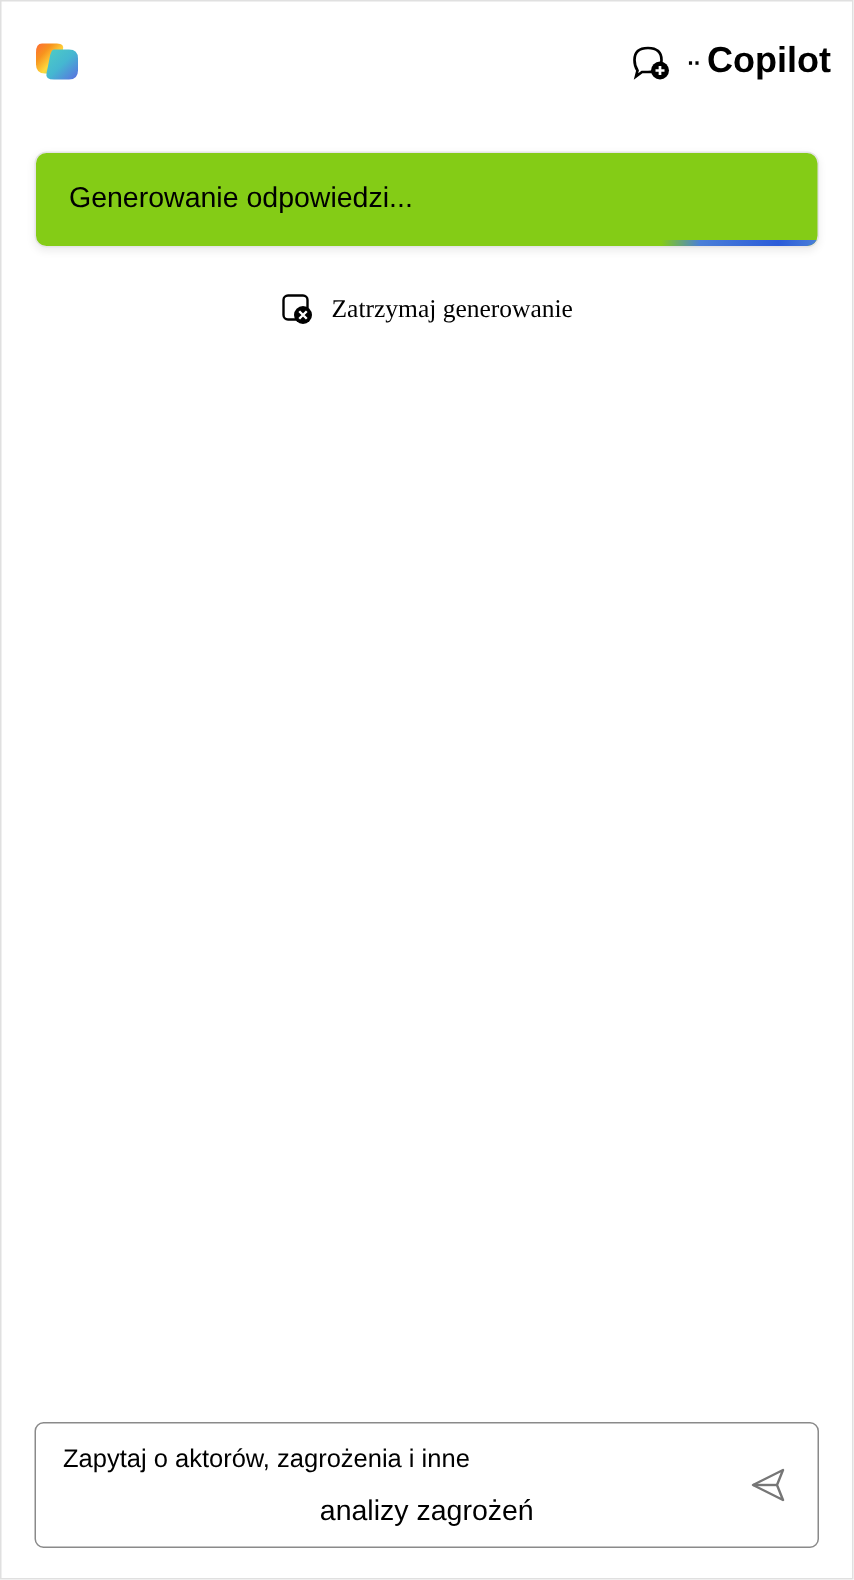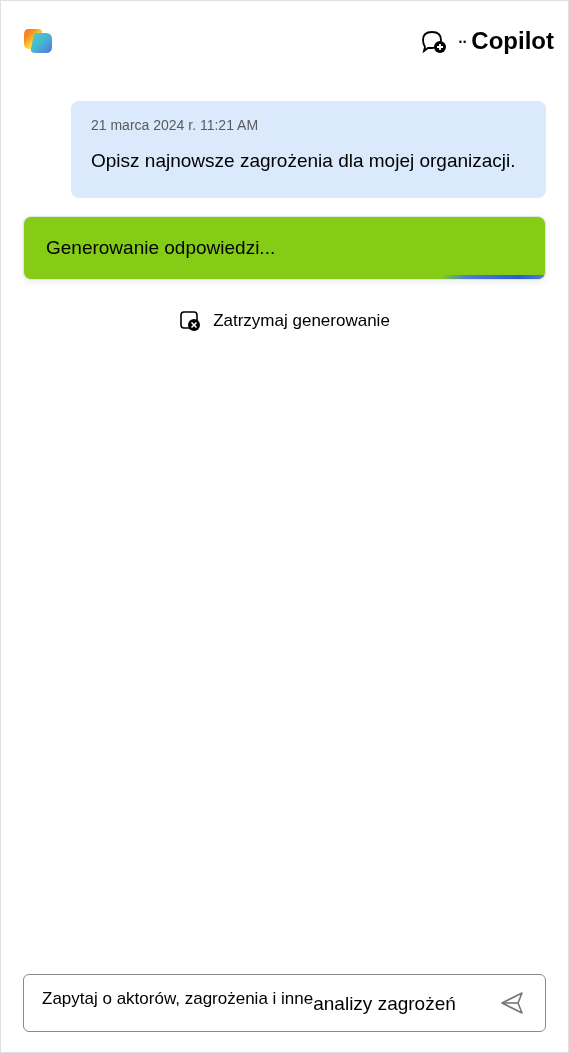--- a/index.html
+++ b/index.html
@@ -105,41 +105,42 @@
       height: 4px;
       background: linear-gradient(90deg, transparent 0%, transparent 80%, #4a7fd8 85%, #2b5cd9 95%, #4a7fd8 100%);
     }
     .stop-section {
       display: flex;
       align-items: center;
       justify-content: center;
       gap: 12px;
       padding: 30px 0;
       cursor: pointer;
+      font-family: Liberation Serif, serif;
     }
     .stop-icon {
       width: 22px;
       height: 22px;
       display: flex;
       align-items: center;
       justify-content: center;
     }
     .stop-text {
       font-size: 17px;
       color: #000;
     }
     .input-container {
       padding: 0 22px 20px 22px;
     }
     .input-box {
       border: 1px solid #8a8a8a;
       border-radius: 6px;
       padding: 14px 18px 12px 18px;
       display: flex;
-      flex-direction: row;
+      flex-direction: column;
       position: relative;
     }
     .input-placeholder {
       font-size: 17px;
       color: #000;
       margin-bottom: 10px;
     }
     .input-subtitle {
       font-size: 19px;
       color: #000000;
@@ -190,24 +191,20 @@
         <circle cx="21" cy="20" r="6" fill="#000"></circle>
         <path d="M 21 17 L 21 23 M 18 20 L 24 20" stroke="#fff" stroke-width="1.8"></path>
       </svg>
     </div>
     <span class="more-icon">··</span>
     <span class="brand-text">Copilot</span>
   </div>
 </div>
 
 <div class="content">
-  <div class="user-message">
-    <div class="message-timestamp">21 marca 2024 r. 11:21   AM</div>
-    <div class="message-text">Opisz najnowsze zagrożenia dla mojej organizacji.</div>
-  </div>
 
   <div class="response-card">
     <div class="response-text">Generowanie odpowiedzi...</div>
     <div class="progress-bar"></div>
   </div>
 
   <div class="stop-section">
     <div class="stop-icon">
       <svg width="22" height="22" viewBox="0 0 22 22">
         <rect x="2" y="2" width="16" height="16" rx="3" fill="none" stroke="#000" stroke-width="1.6"></rect>

